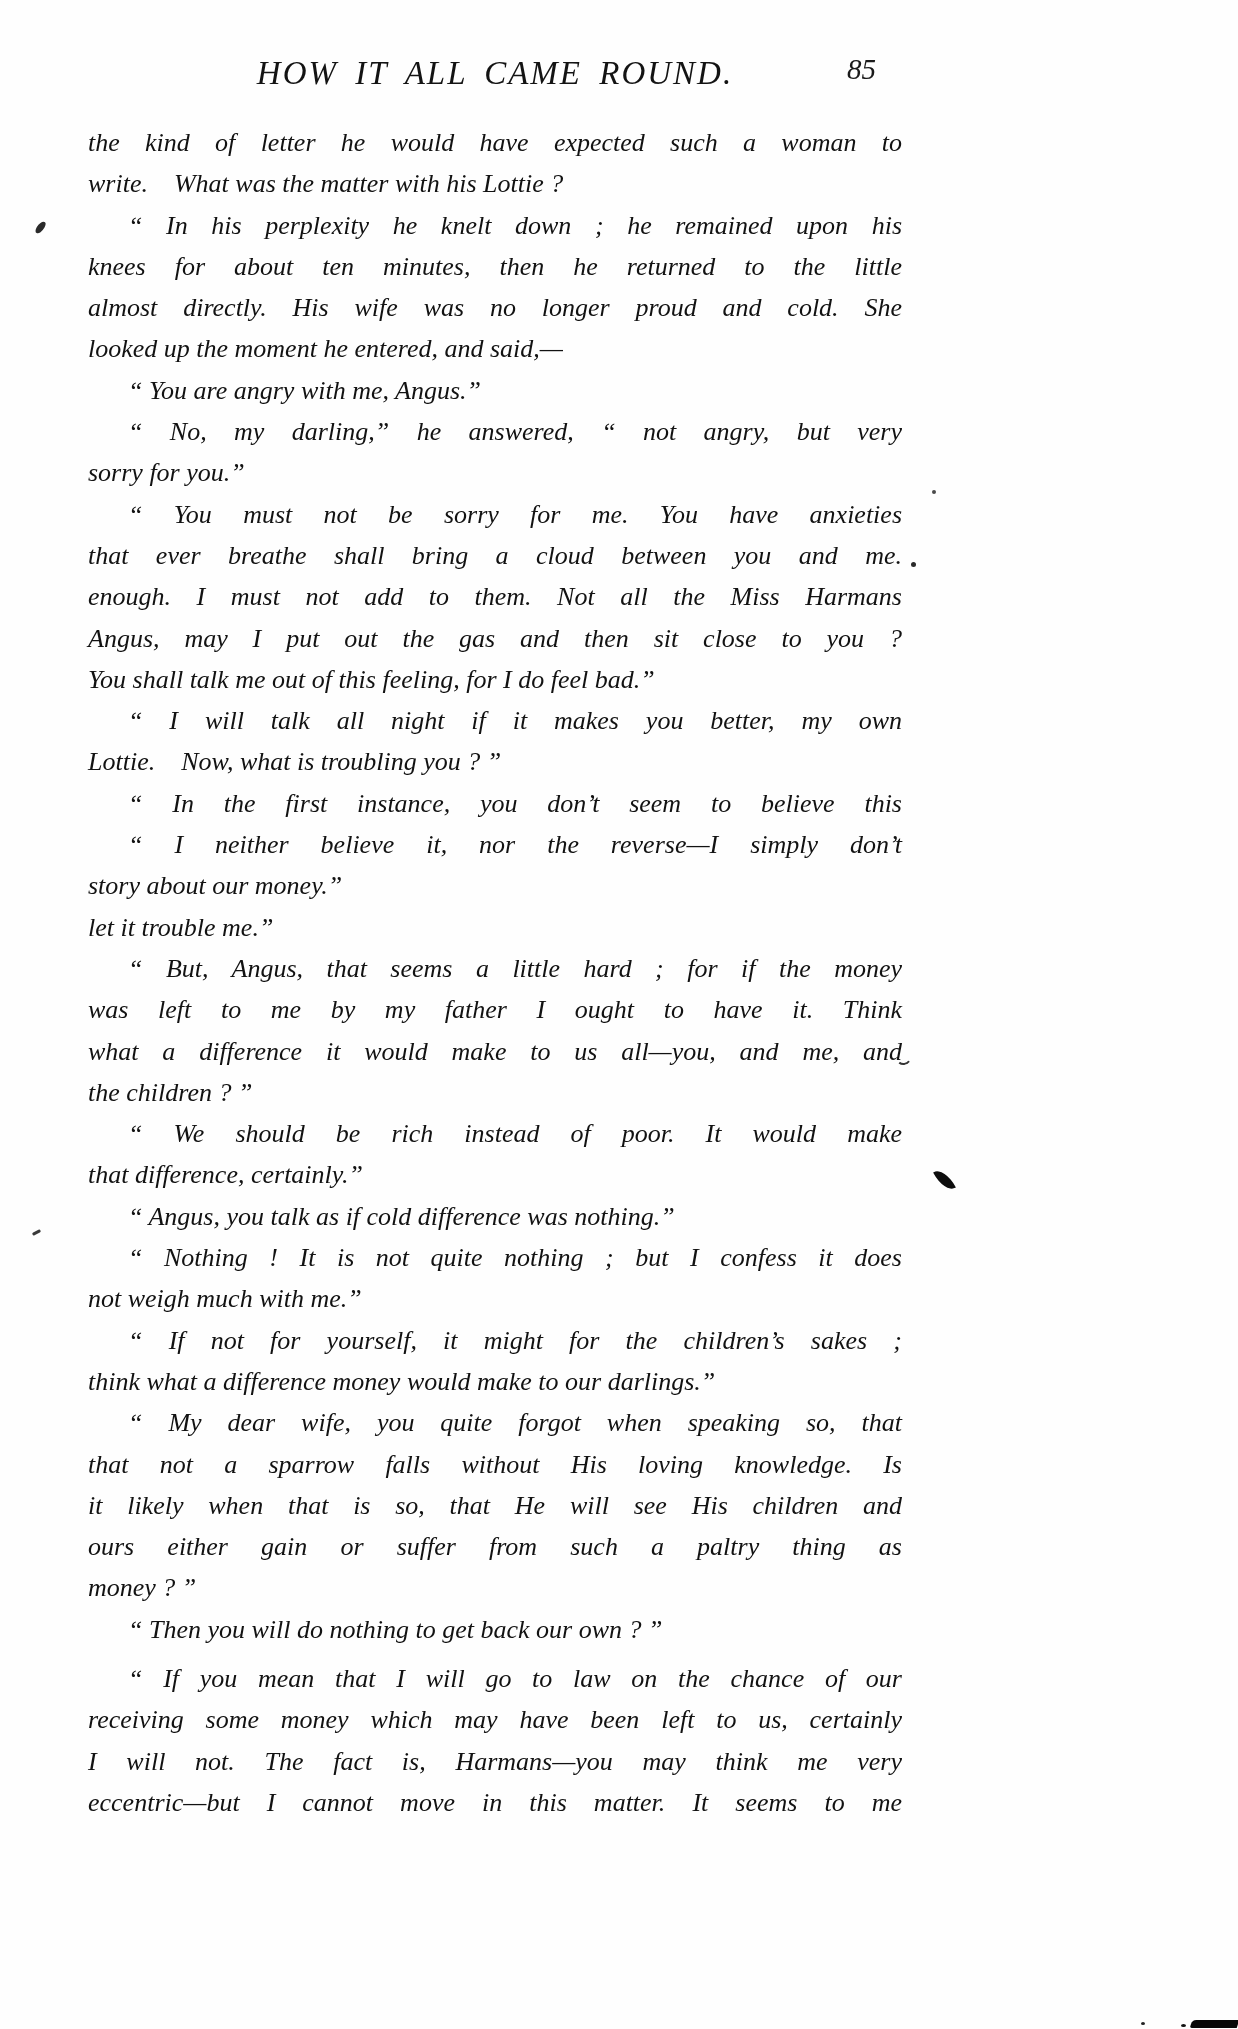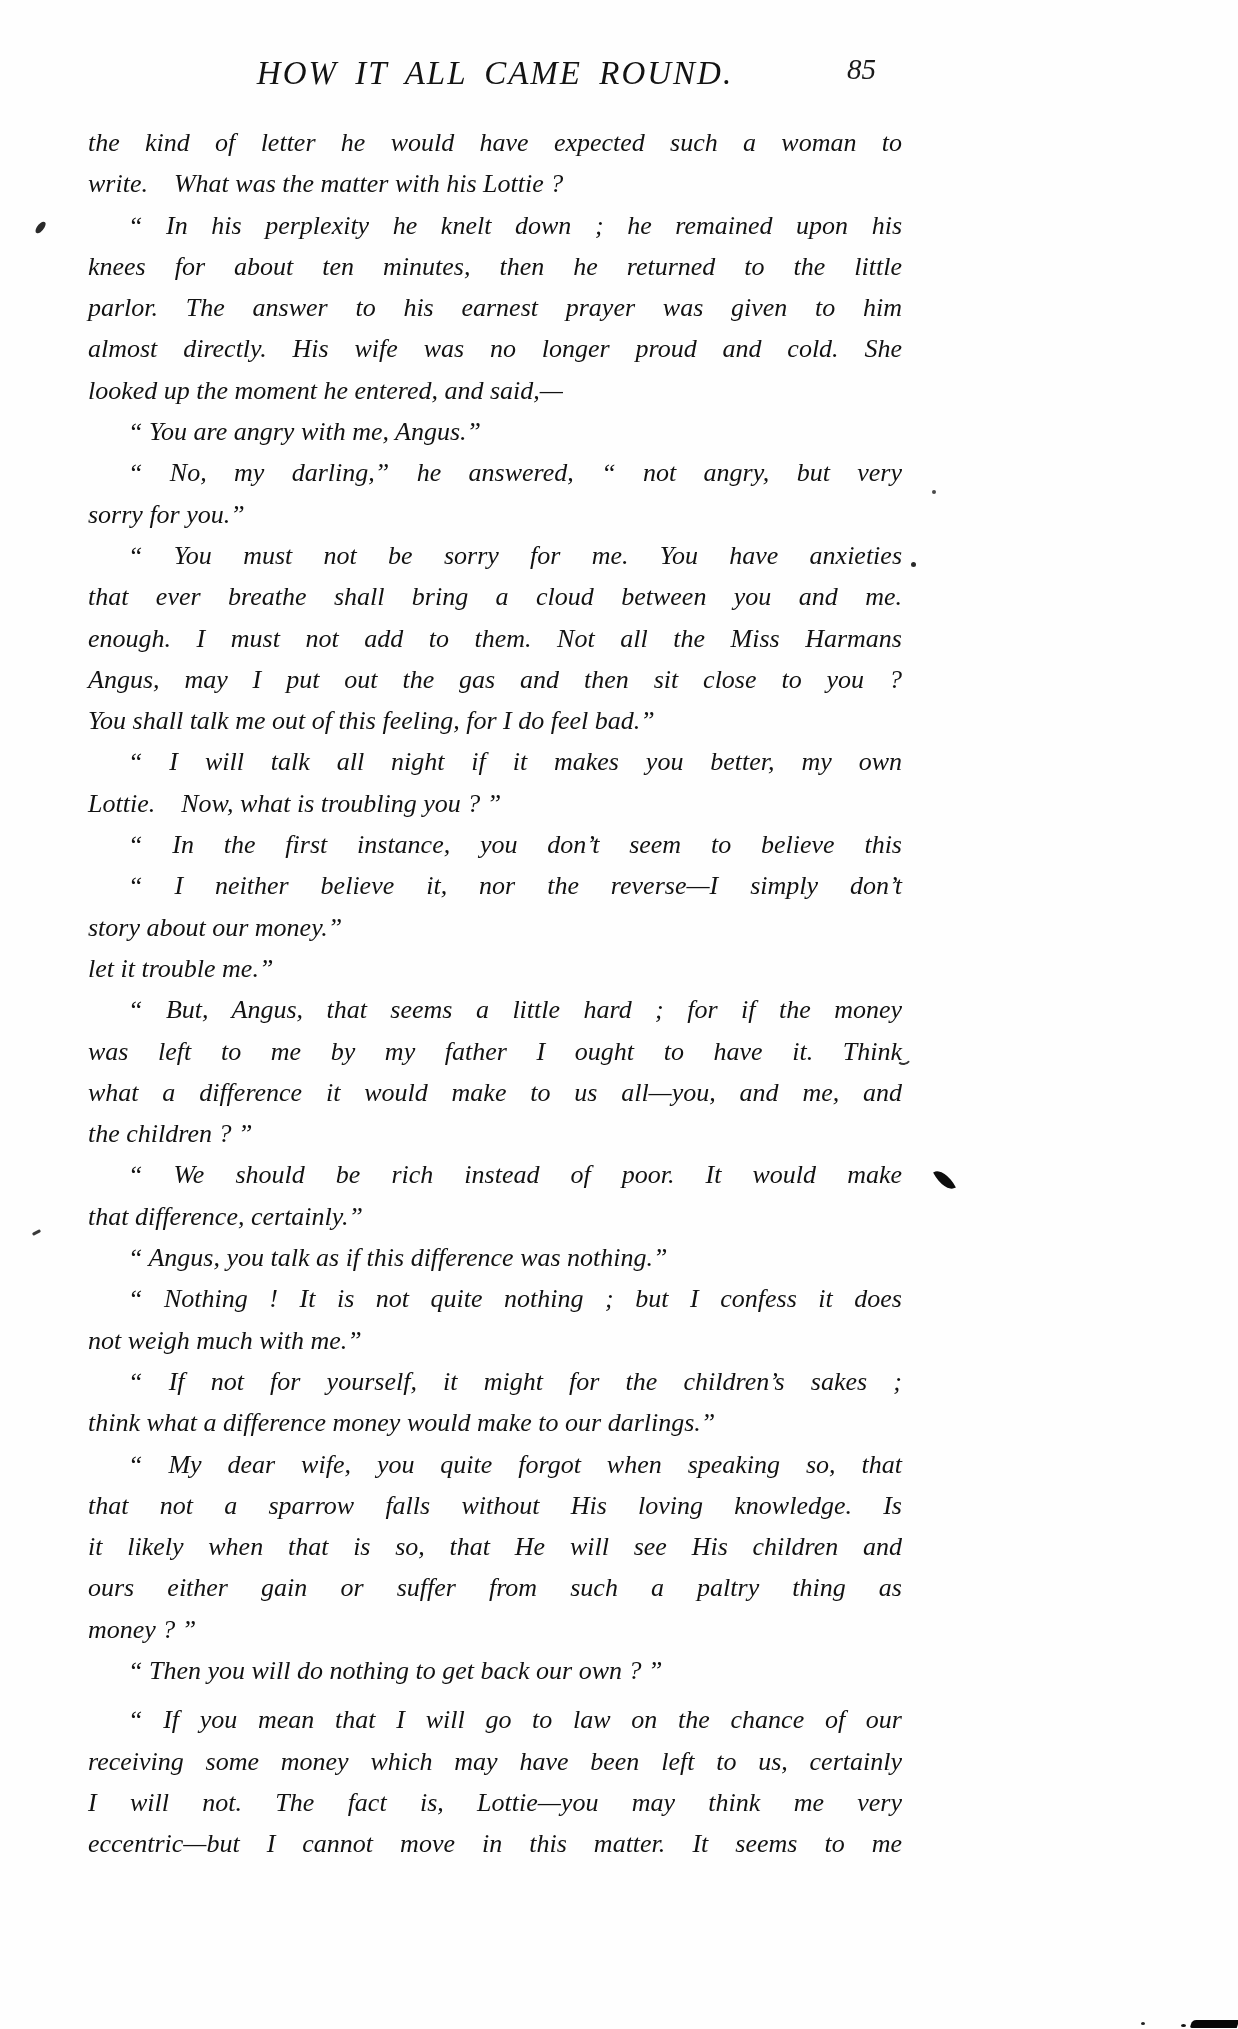--- a/index.html
+++ b/index.html
@@ -94,21 +94,20 @@
   <div class="page-header">
     <div class="running-title">HOW IT ALL CAME ROUND.</div>
     <div class="page-number">85</div>
   </div>
 
   <div class="page-body">
       <div class="line">the kind of letter he would have expected such a woman to</div>
       <div class="line end">write.  What was the matter with his Lottie ?</div>
       <div class="line indent">“ In his perplexity he knelt down ; he remained upon his</div>
       <div class="line">knees for about ten minutes, then he returned to the little</div>
-      <div class="line">parlor. The answer to his earnest prayer was given to him</div>
       <div class="line">almost directly. His wife was no longer proud and cold. She</div>
       <div class="line end">looked up the moment he entered, and said,—</div>
       <div class="line indent end">“ You are angry with me, Angus.”</div>
       <div class="line indent">“ No, my darling,” he answered, “ not angry, but very</div>
       <div class="line end">sorry for you.”</div>
       <div class="line indent">“ You must not be sorry for me. You have anxieties</div>
       <div class="line">that ever breathe shall bring a cloud between you and me.</div>
       <div class="line">enough. I must not add to them. Not all the Miss Harmans</div>
       <div class="line">Angus, may I put out the gas and then sit close to you ?</div>
       <div class="line end">You shall talk me out of this feeling, for I do feel bad.”</div>
@@ -117,34 +116,34 @@
       <div class="line indent">“ In the first instance, you don’t seem to believe this</div>
       <div class="line indent">“ I neither believe it, nor the reverse—I simply don’t</div>
       <div class="line end">story about our money.”</div>
       <div class="line end">let it trouble me.”</div>
       <div class="line indent">“ But, Angus, that seems a little hard ; for if the money</div>
       <div class="line">was left to me by my father I ought to have it. Think</div>
       <div class="line">what a difference it would make to us all—you, and me, and</div>
       <div class="line end">the children ? ”</div>
       <div class="line indent">“ We should be rich instead of poor. It would make</div>
       <div class="line end">that difference, certainly.”</div>
-      <div class="line indent end">“ Angus, you talk as if this difference was nothing.”</div>
+      <div class="line indent end">“ Angus, you talk as if cold difference was nothing.”</div>
       <div class="line indent">“ Nothing ! It is not quite nothing ; but I confess it does</div>
       <div class="line end">not weigh much with me.”</div>
       <div class="line indent">“ If not for yourself, it might for the children’s sakes ;</div>
       <div class="line end">think what a difference money would make to our darlings.”</div>
       <div class="line indent">“ My dear wife, you quite forgot when speaking so, that</div>
       <div class="line">that not a sparrow falls without His loving knowledge. Is</div>
       <div class="line">it likely when that is so, that He will see His children and</div>
       <div class="line">ours either gain or suffer from such a paltry thing as</div>
       <div class="line end">money ? ”</div>
       <div class="line indent end">“ Then you will do nothing to get back our own ? ”</div>
       <div class="line indent gap">“ If you mean that I will go to law on the chance of our</div>
       <div class="line">receiving some money which may have been left to us, certainly</div>
-      <div class="line">I will not. The fact is, Lottie—you may think me very</div>
+      <div class="line">I will not. The fact is, Harmans—you may think me very</div>
       <div class="line">eccentric—but I cannot move in this matter. It seems to me</div>
     </div>
 
   <div class="ink mark-left-comma"></div>
   <div class="ink mark-dot-1"></div>
   <div class="ink mark-dot-2"></div>
   <div class="ink mark-pen"></div>
   <div class="mark-curve ink" style="background:transparent;"></div>
   <div class="ink mark-left-tick"></div>
   <div class="ink mark-corner-bar"></div>

